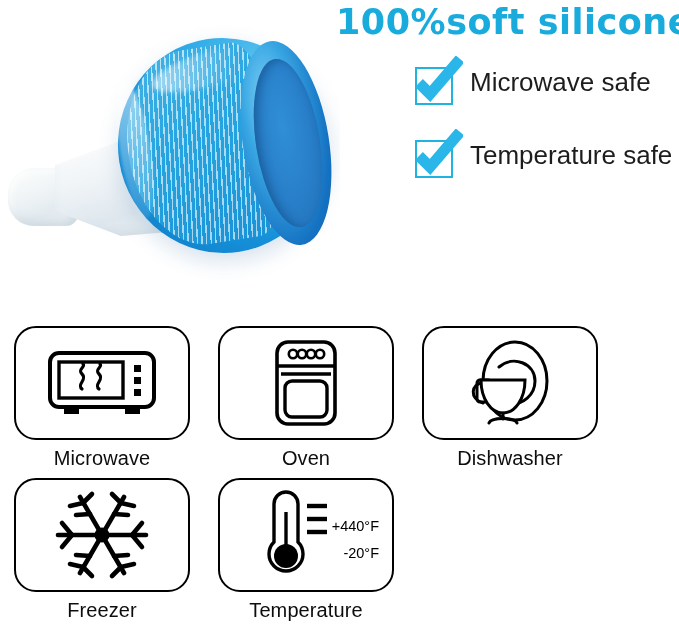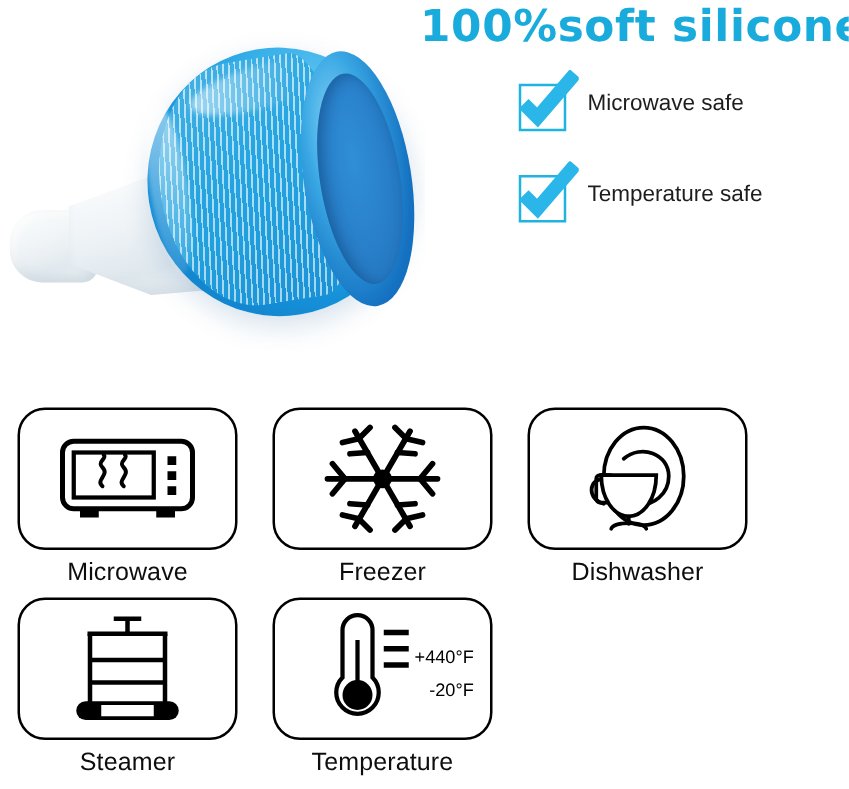--- a/index.html
+++ b/index.html
@@ -138,21 +138,21 @@
   }
   .check-box .bx {
     position: absolute;
     left: 3px; top: 5px;
     width: 38px; height: 38px;
     border: 2px solid #1fb3e0;
     background: #ffffff;
   }
   .check-box svg { position: absolute; left: -1px; top: -6px; }
   .feature-label {
-    font-size: 18px;
+    font-size: 26px;
     line-height: 28px;
     color: #1d1d1d;
     padding-top: 6px;
     white-space: pre-line;
     font-family: "Liberation Sans", sans-serif;
   }
 
   
   .icon-grid {
     position: absolute;
@@ -252,20 +252,54 @@
           <rect x="92" y="22" width="7" height="7" fill="#000"></rect>
           <rect x="92" y="34" width="7" height="7" fill="#000"></rect>
           <rect x="92" y="46" width="7" height="7" fill="#000"></rect>
           <rect x="22" y="64" width="15" height="7" fill="#000"></rect>
           <rect x="83" y="64" width="15" height="7" fill="#000"></rect>
         </svg>
       </div>
       <div class="icon-caption">Microwave</div>
     </div>
 
+    <div class="grid-cell">
+      <div class="icon-box">
+        <svg width="78" height="92" viewBox="0 0 78 92" aria-hidden="true">
+          <rect x="10" y="5" width="58" height="82" rx="11" fill="none" stroke="#000" stroke-width="3.6"></rect>
+          <line x1="11" y1="29" x2="67" y2="29" stroke="#000" stroke-width="3.4"></line>
+          <circle cx="26" cy="17" r="4.2" fill="none" stroke="#000" stroke-width="2.6"></circle>
+          <circle cx="35" cy="17" r="4.2" fill="none" stroke="#000" stroke-width="2.6"></circle>
+          <circle cx="44" cy="17" r="4.2" fill="none" stroke="#000" stroke-width="2.6"></circle>
+          <circle cx="53" cy="17" r="4.2" fill="none" stroke="#000" stroke-width="2.6"></circle>
+          <line x1="14" y1="37" x2="64" y2="37" stroke="#000" stroke-width="3.4"></line>
+          <rect x="18" y="44" width="42" height="36" rx="7" fill="none" stroke="#000" stroke-width="3.4"></rect>
+        </svg>
+      </div>
+      <div class="icon-caption">Oven</div>
+    </div>
+
+    <div class="grid-cell">
+      <div class="icon-box">
+        <svg width="114" height="92" viewBox="0 0 114 92" aria-hidden="true">
+          <g fill="none" stroke="#000" stroke-width="3" stroke-linecap="round">
+            <ellipse cx="62" cy="44" rx="32" ry="39"></ellipse>
+            <path d="M46 30 C60 18, 82 26, 82 44 C82 58, 70 68, 56 67"></path>
+
+            <path d="M30 46 C18 46, 16 62, 30 66"></path>
+            <rect x="24" y="43" width="14" height="22" rx="3"></rect>
+
+            <path d="M28 43 L72 43 C72 62, 62 76, 50 76 C38 76, 28 62, 28 43 Z" fill="#fff"></path>
+            <line x1="50" y1="76" x2="50" y2="82"></line>
+            <path d="M36 86 C38 80, 62 80, 64 86"></path>
+          </g>
+        </svg>
+      </div>
+      <div class="icon-caption">Dishwasher</div>
+    </div>
 
     <div class="grid-cell">
       <div class="icon-box">
         <svg width="104" height="100" viewBox="0 0 104 100" aria-hidden="true">
           <g stroke="#000" stroke-width="4.6" stroke-linecap="round" fill="none">
             <line x1="8" y1="50" x2="96" y2="50"></line>
             <line x1="30" y1="12" x2="74" y2="88"></line>
             <line x1="74" y1="12" x2="30" y2="88"></line>
 
             <line x1="22" y1="50" x2="12" y2="38"></line>
@@ -290,57 +324,20 @@
             <line x1="64" y1="29" x2="78" y2="30"></line>
             <line x1="40" y1="71" x2="26" y2="70"></line>
             <line x1="64" y1="71" x2="78" y2="70"></line>
           </g>
           <circle cx="52" cy="50" r="7.5" fill="#000"></circle>
         </svg>
       </div>
       <div class="icon-caption">Freezer</div>
     </div>
 
-    <div class="grid-cell">
-      <div class="icon-box">
-        <svg width="114" height="92" viewBox="0 0 114 92" aria-hidden="true">
-          <g fill="none" stroke="#000" stroke-width="3" stroke-linecap="round">
-            <ellipse cx="62" cy="44" rx="32" ry="39"></ellipse>
-            <path d="M46 30 C60 18, 82 26, 82 44 C82 58, 70 68, 56 67"></path>
-
-            <path d="M30 46 C18 46, 16 62, 30 66"></path>
-            <rect x="24" y="43" width="14" height="22" rx="3"></rect>
-
-            <path d="M28 43 L72 43 C72 62, 62 76, 50 76 C38 76, 28 62, 28 43 Z" fill="#fff"></path>
-            <line x1="50" y1="76" x2="50" y2="82"></line>
-            <path d="M36 86 C38 80, 62 80, 64 86"></path>
-          </g>
-        </svg>
-      </div>
-      <div class="icon-caption">Dishwasher</div>
-    </div>
-
-    <div class="grid-cell">
-      <div class="icon-box">
-        <svg width="94" height="96" viewBox="0 0 94 96" aria-hidden="true">
-          <g stroke="#000" stroke-width="3.6" fill="none" stroke-linecap="butt">
-            <line x1="36" y1="8" x2="58" y2="8"></line>
-            <line x1="47" y1="8" x2="47" y2="20"></line>
-            <line x1="15" y1="20" x2="79" y2="20"></line>
-            <line x1="16" y1="41" x2="78" y2="41"></line>
-            <line x1="16" y1="59" x2="78" y2="59"></line>
-            <line x1="17" y1="20" x2="17" y2="78"></line>
-            <line x1="77" y1="20" x2="77" y2="78"></line>
-          </g>
-          <rect x="6" y="74" width="82" height="15" rx="7.5" fill="#000"></rect>
-          <rect x="26" y="77" width="42" height="9" fill="#fff"></rect>
-        </svg>
-      </div>
-      <div class="icon-caption">Steamer</div>
-    </div>
 
     <div class="grid-cell">
       <div class="icon-box">
         <svg width="130" height="98" viewBox="0 0 130 98" aria-hidden="true">
           <g fill="none" stroke="#000" stroke-width="3.4">
             <path d="M33 18 a12 12 0 0 1 24 0 V56 a17 17 0 1 1 -24 0 Z"></path>
             <line x1="45" y1="26" x2="45" y2="62"></line>
             <line x1="66" y1="20" x2="86" y2="20" stroke-width="4.4"></line>
             <line x1="66" y1="33" x2="86" y2="33" stroke-width="4.4"></line>
             <line x1="66" y1="46" x2="86" y2="46" stroke-width="4.4"></line>

